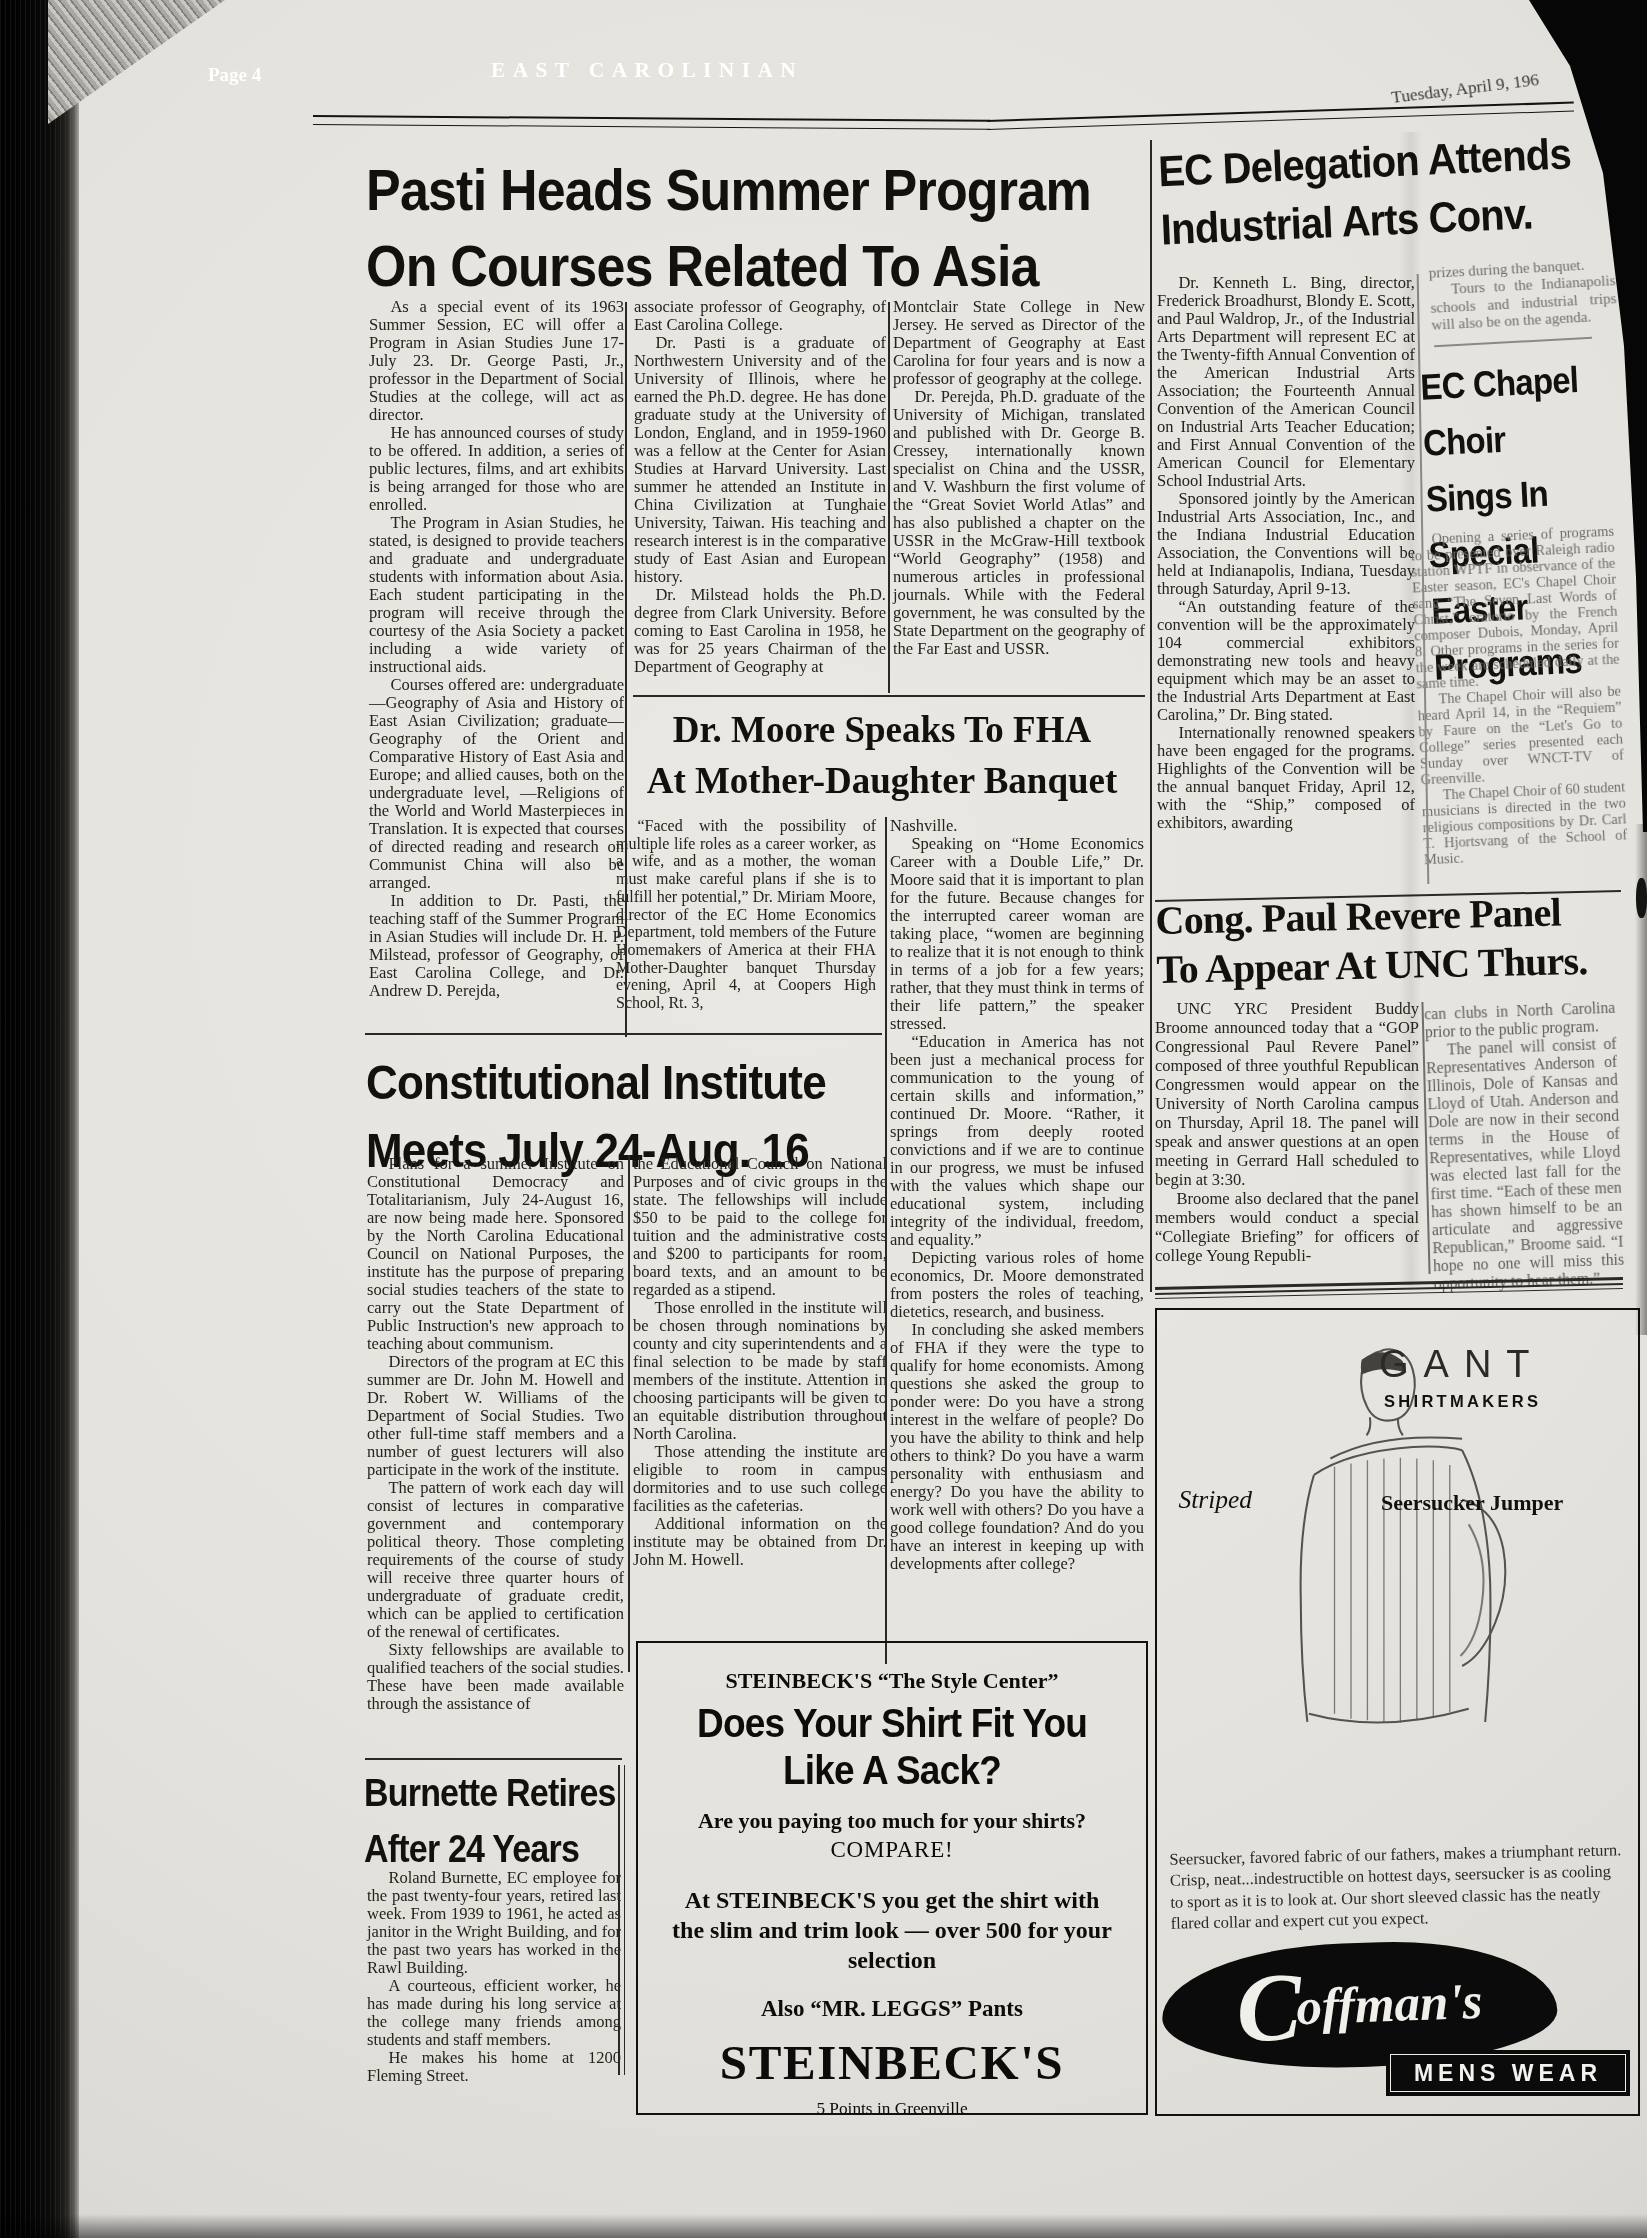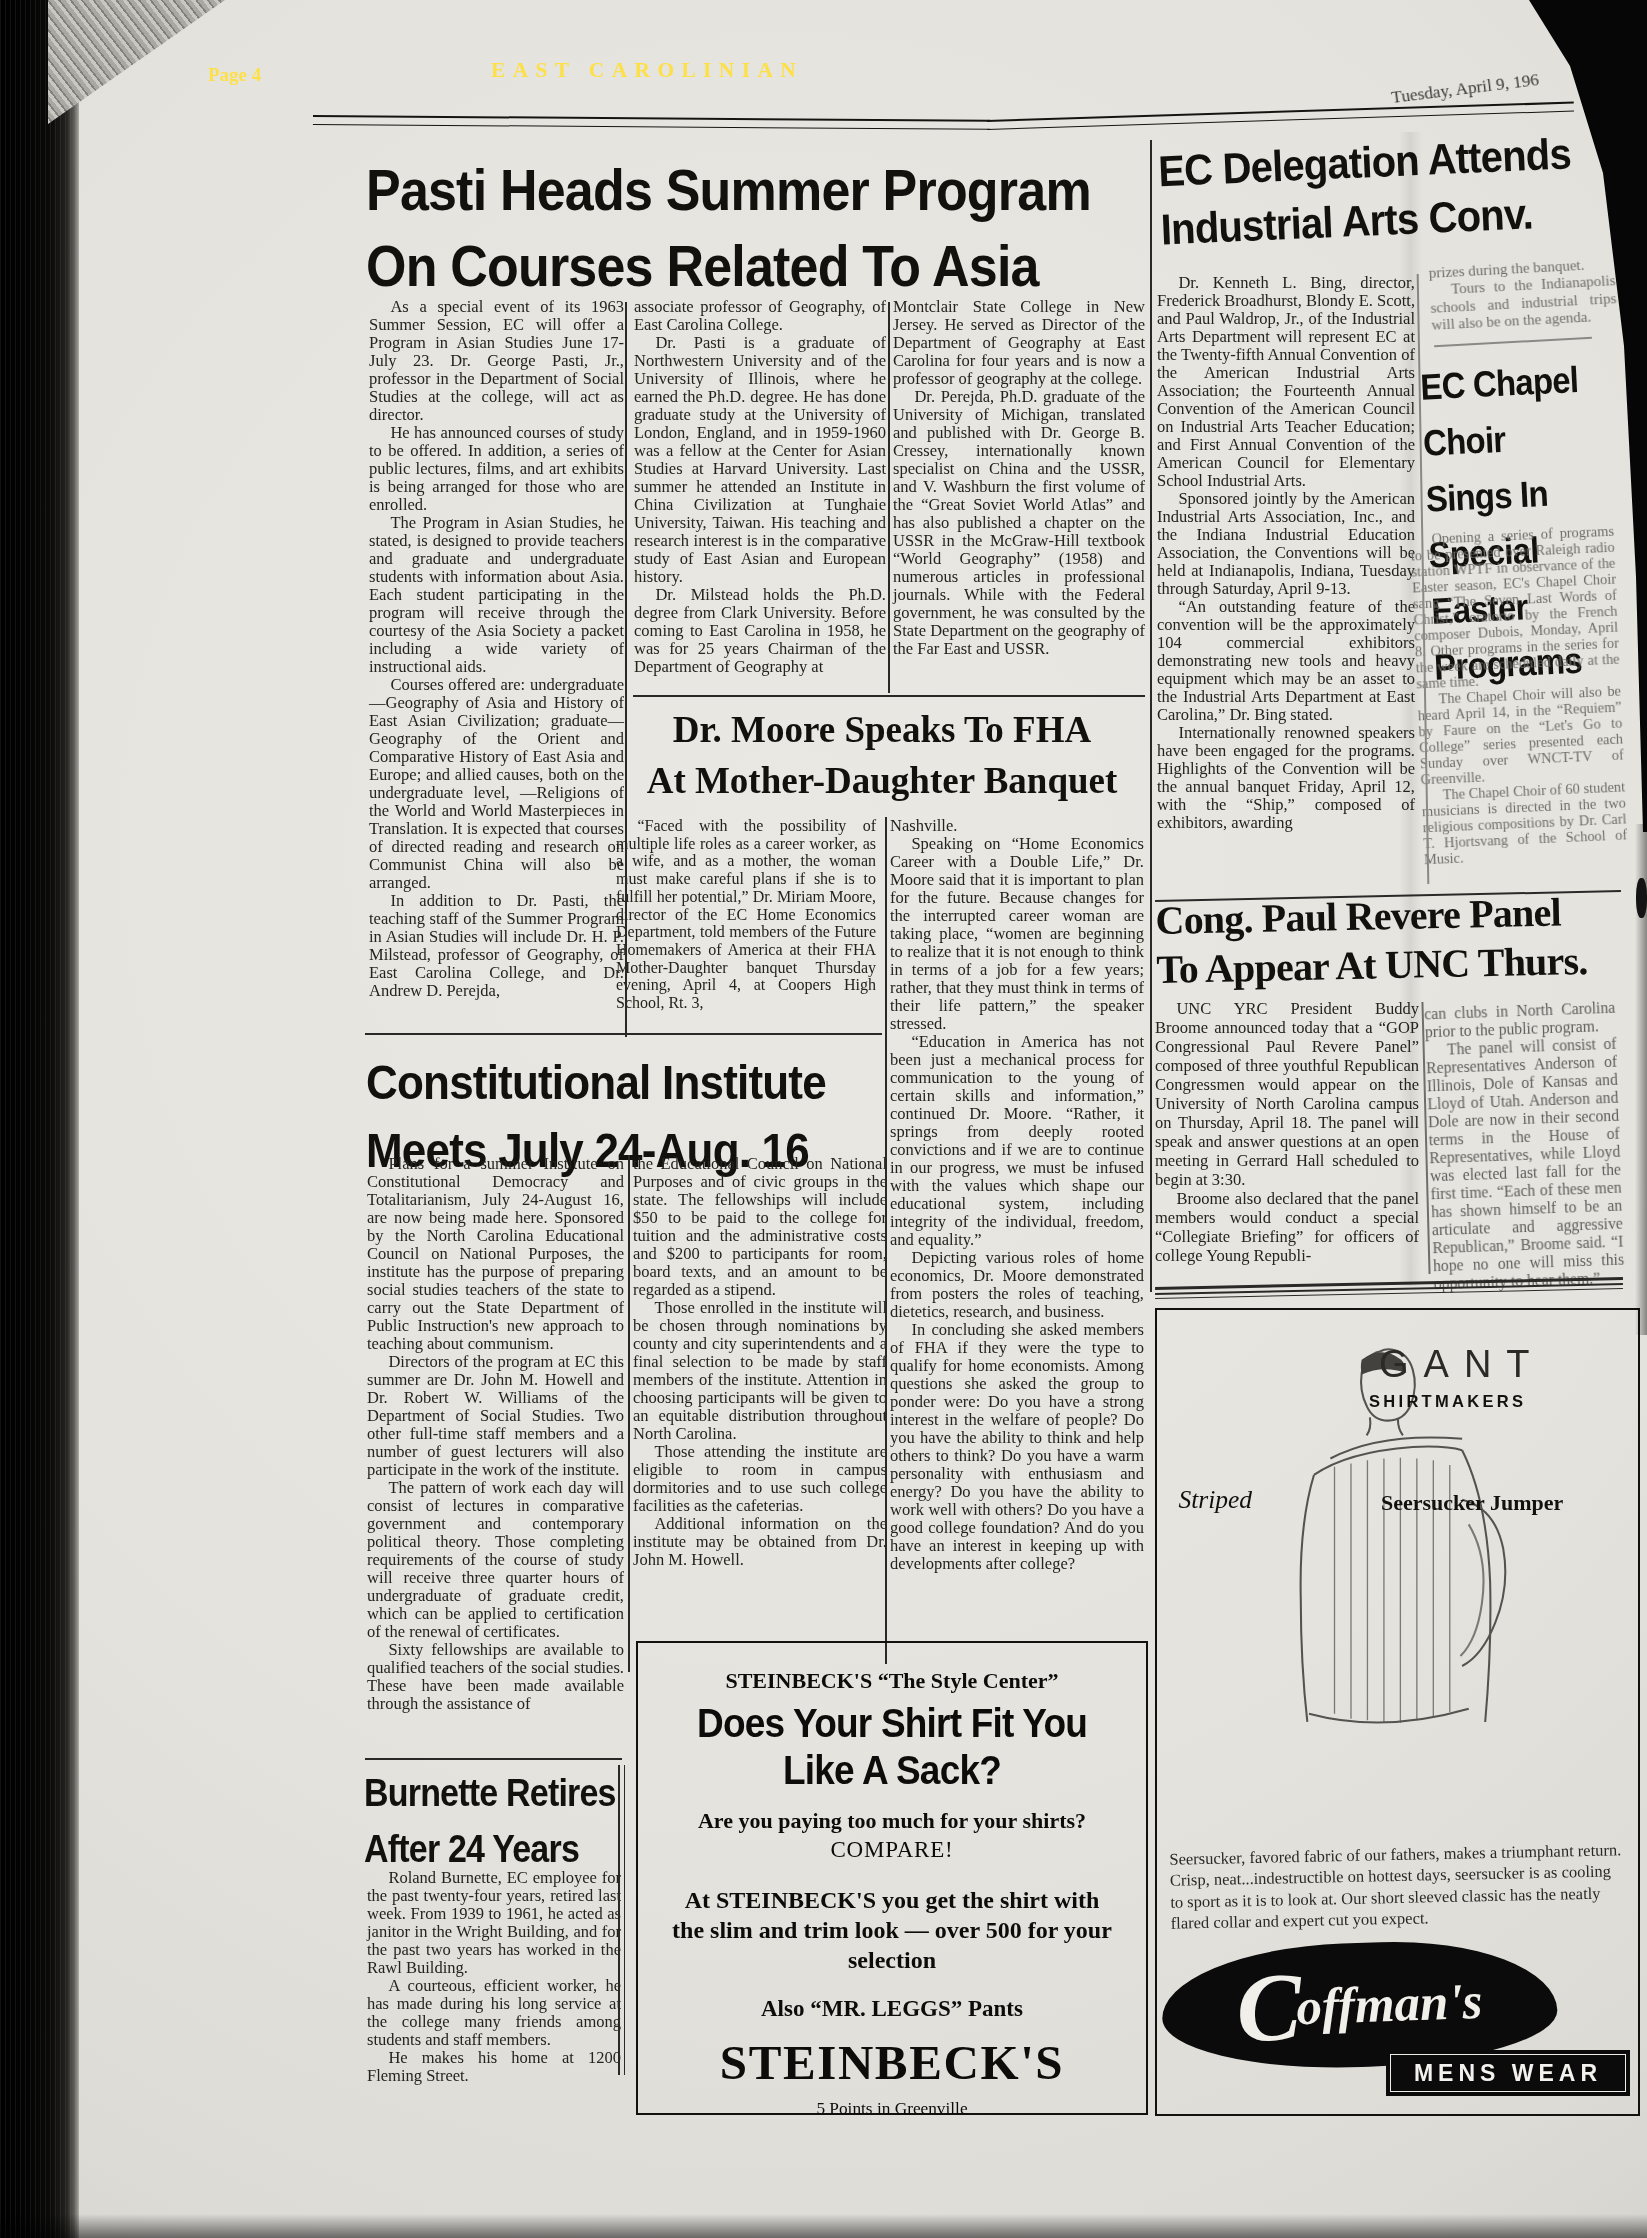--- a/index.html
+++ b/index.html
@@ -40,21 +40,21 @@
   }
   #fold-crease{
     position:absolute;left:1399px;top:132px;width:23px;height:1154px;z-index:1;
     background:linear-gradient(90deg,transparent,rgba(0,0,0,.07),transparent);
   }
   #ink-spot{
     position:absolute;left:1636px;top:878px;width:10.7px;height:40px;z-index:9;
     background:#141414;border-radius:45%;
   }
   
-  .hdr{position:absolute;color:#fde047;}
+  .hdr{position:absolute;color:#ffffff;}
   .hl-sans{position:absolute;margin:0;font-family:"Liberation Sans",sans-serif;font-weight:bold;color:#13110e;transform-origin:left top;letter-spacing:-0.8px;}
   .hl-sans span{display:block;}
   .hl-serif{position:absolute;margin:0;font-family:"Liberation Serif",serif;font-weight:bold;color:#13110e;transform-origin:left top;}
   .hl-serif span{display:block;}
   .col{position:absolute;text-align:justify;color:#26231d;font-size:16.5px;line-height:18px;}
   .col p{margin:0;text-indent:21.4px;}
   .cont p:first-child{text-indent:0;}
   .faded{color:#6f6d68;filter:blur(0.3px);}
   .vr{position:absolute;width:1.6px;background:#2b2927;}
   .hr{position:absolute;height:1.6px;background:#2b2927;}
@@ -71,21 +71,21 @@
   .stk-body{margin:21.4px auto 0;width:445px;font-weight:bold;font-size:24px;line-height:30px;}
   .stk-also{margin-top:21.4px;font-weight:bold;font-size:23px;}
   .stk-name{margin-top:11.5px;font-weight:bold;font-size:49px;letter-spacing:1.6px;}
   .stk-addr{margin-top:8.2px;font-size:17.3px;}
   
   #gant-ad{
     position:absolute;left:1155px;top:1308px;width:481px;height:804px;z-index:2;
     border:2.5px solid #13110e;color:#13110e;
   }
   .gant-brand{position:absolute;left:222px;top:33px;font-family:"Liberation Sans",sans-serif;font-size:38px;letter-spacing:15px;color:#2c2a27;}
-  .gant-sub{position:absolute;left:212px;top:82px;font-family:"Liberation Sans",sans-serif;font-weight:bold;font-size:16.5px;letter-spacing:3.3px;}
+  .gant-sub{position:absolute;left:227px;top:82px;font-family:"Liberation Sans",sans-serif;font-weight:bold;font-size:16.5px;letter-spacing:3.3px;}
   .gant-striped{position:absolute;left:21.4px;top:175px;font-weight:normal;font-style:italic;font-size:25.5px;}
   .gant-jumper{position:absolute;left:224px;top:180px;font-weight:bold;font-size:22px;}
   .gant-body{position:absolute;left:13px;top:534px;width:452px;font-size:16.5px;line-height:21.4px;color:#2b2925;transform:rotate(-1.2deg);}
   .coffman-blob{
     position:absolute;left:5px;top:633px;width:395px;height:124px;background:#0b0b0b;
     border-radius:48% 46% 50% 52% / 58% 62% 42% 46%;
     display:flex;align-items:center;justify-content:center;
     color:#f1efea;font-style:italic;font-weight:bold;font-size:51px;
     transform:rotate(-2deg);
   }

